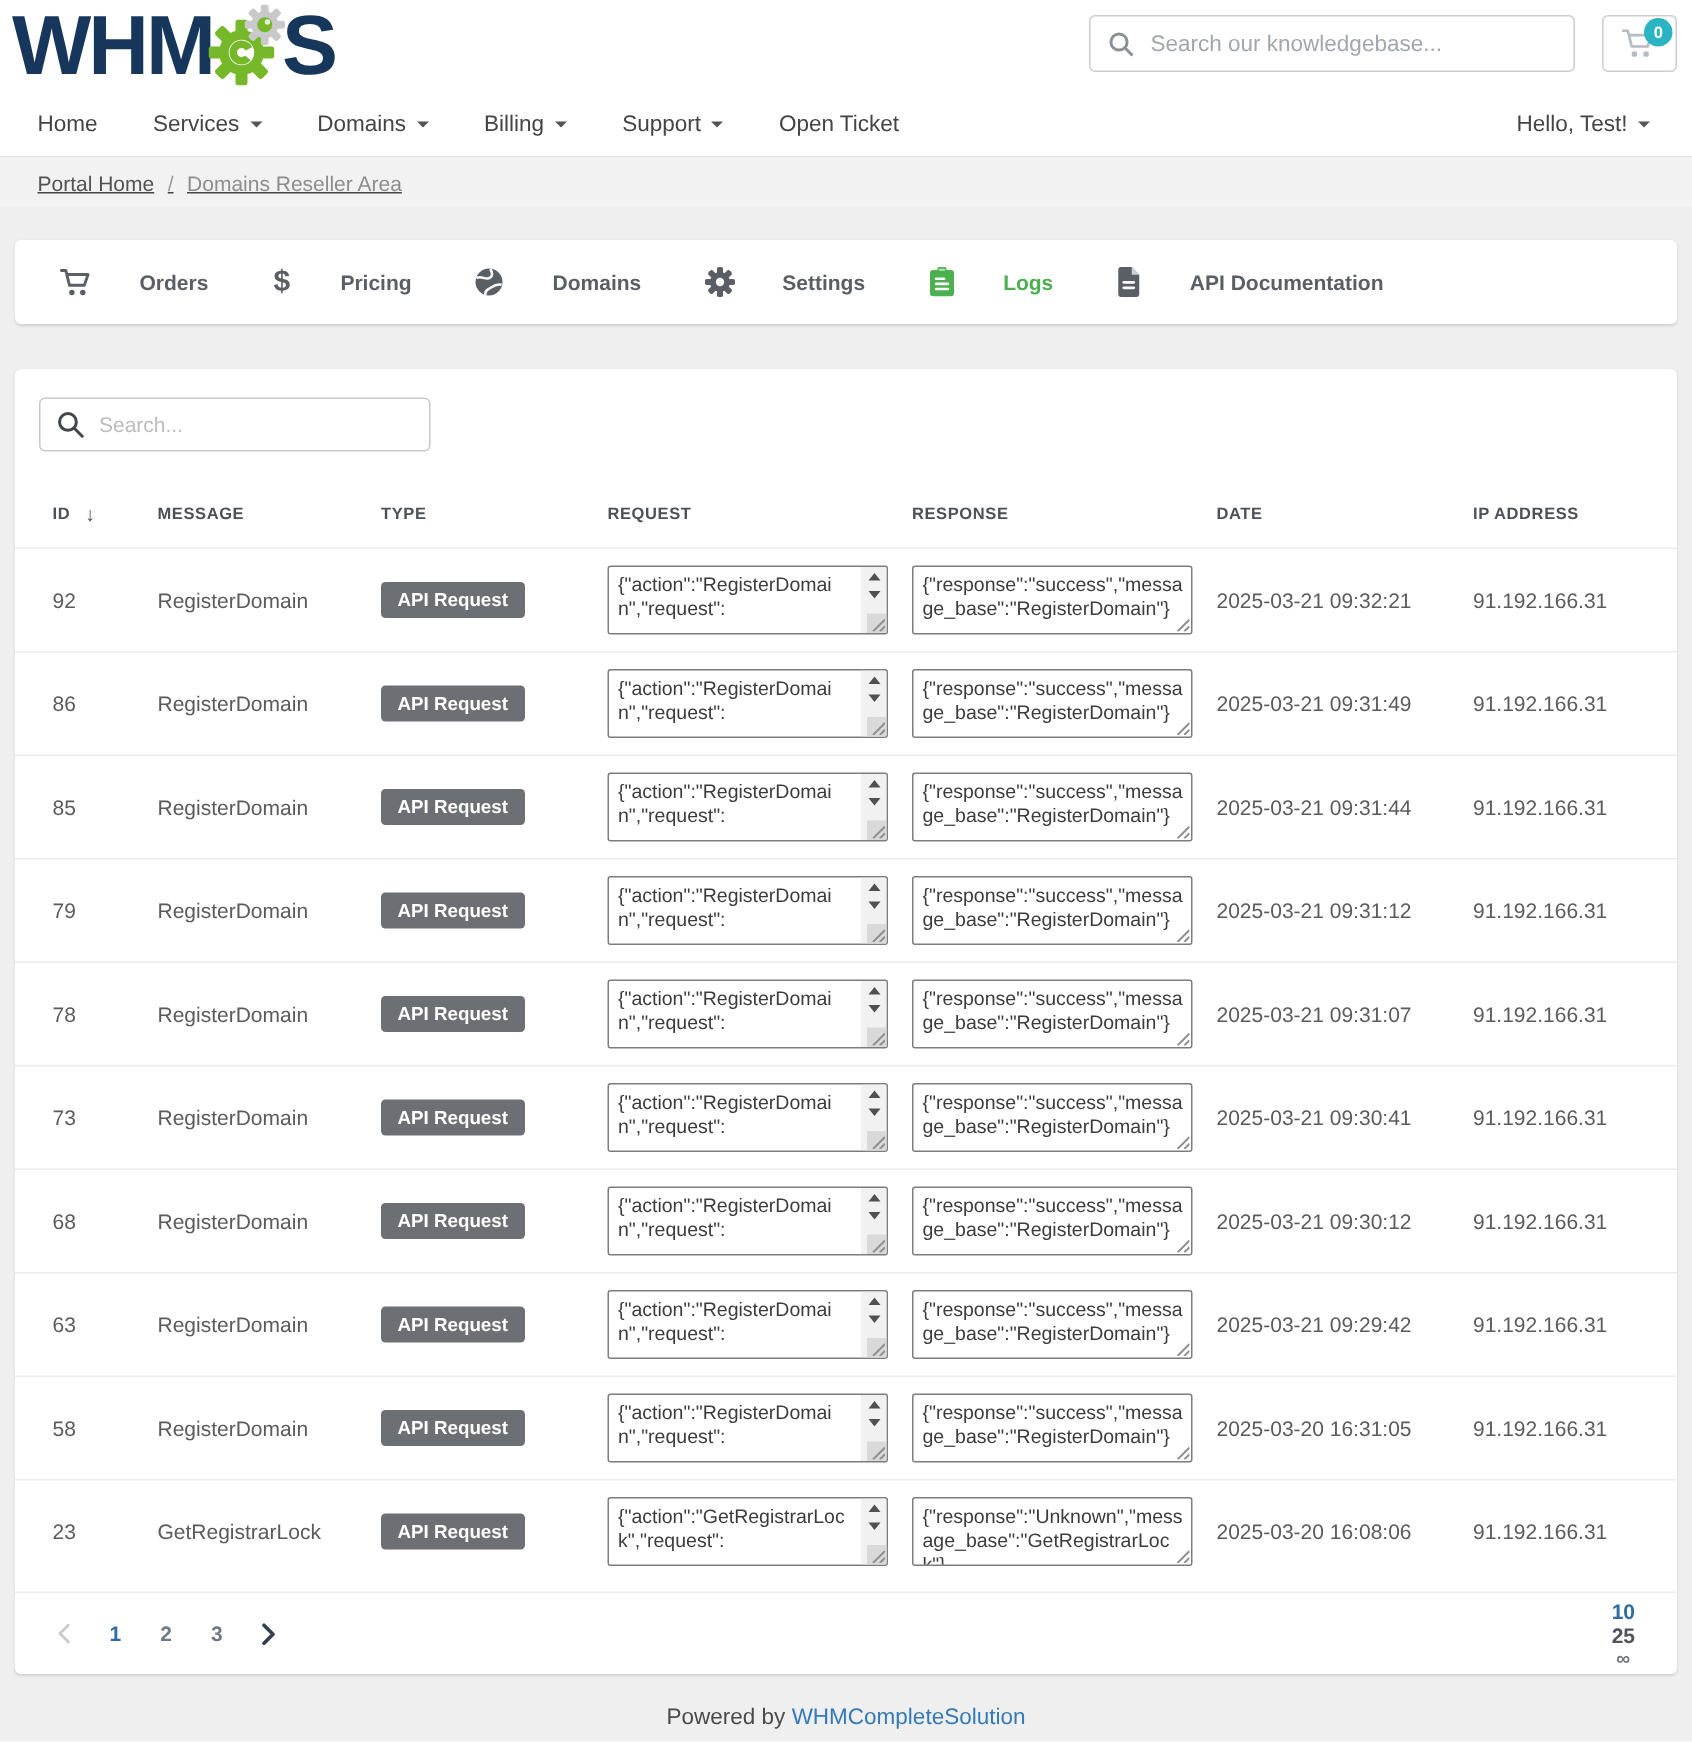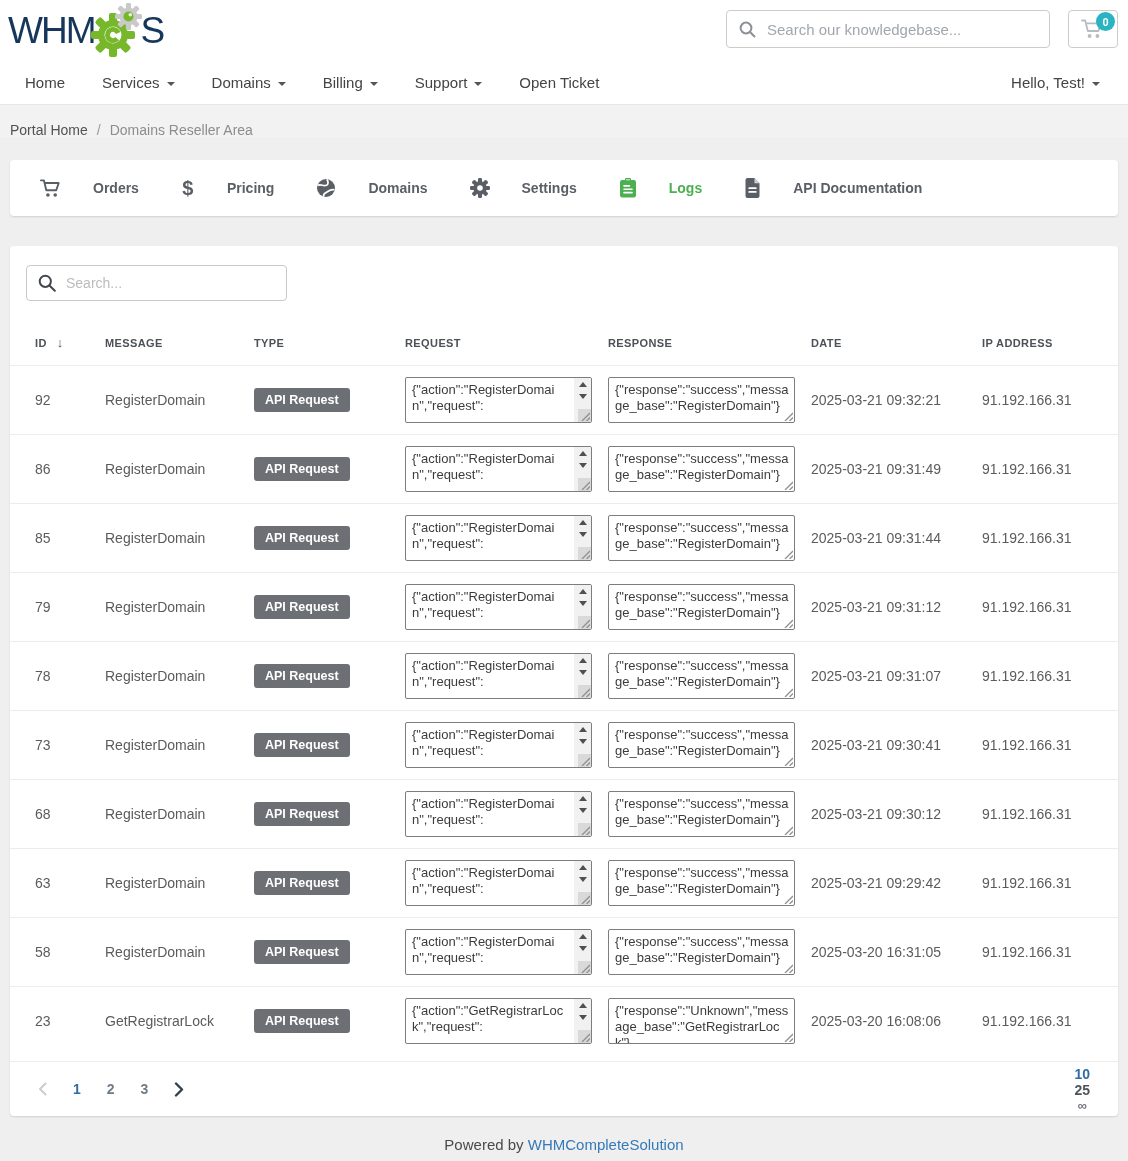--- a/index.html
+++ b/index.html
@@ -8,21 +8,21 @@
     position:relative;
     font-family:"Liberation Sans", sans-serif;
     background:#efeff0;
     overflow:hidden;
     color:#444;
   }
 
   
   .top-header { position:absolute; top:0; left:0; width:1128px; height:60px; background:#fff; }
   .logo { position:absolute; left:8px; top:3px; display:flex; align-items:center; height:54px; cursor:pointer; }
-  .logo-text { font-size:37px; font-weight:400; color:#16365c; letter-spacing:-2px; line-height:1; }
+  .logo-text { font-size:56px; font-weight:700; color:#16365c; letter-spacing:-2px; line-height:1; }
   .logo-gears { position:relative; width:52px; height:54px; margin:0 -3px; }
   .logo-gears svg { position:absolute; }
   .gear-big { left:0; top:10px; }
   .gear-small { left:24px; top:0; }
 
   .kb-search { position:absolute; left:726px; top:10px; width:324px; height:38px; background:#fff;
     border:1px solid #ccc; border-radius:4px; display:flex; align-items:center; padding:0 12px; gap:11px; }
   .kb-search input { border:none; outline:none; flex:1; font-size:15px; color:#444; font-family:inherit; background:transparent; }
   .kb-search input::placeholder { color:#a2a7ad; }
 
@@ -34,21 +34,21 @@
   
   .main-nav { position:absolute; top:60px; left:0; width:1128px; height:44px; background:#fff;
     display:flex; align-items:center; padding:0 25px; font-size:15px; color:#444; }
   .nav-item { margin-right:37px; cursor:pointer; white-space:nowrap; }
   .nav-user { position:absolute; right:28px; cursor:pointer; }
   .caret { display:inline-block; width:0; height:0; border-left:4px solid transparent;
     border-right:4px solid transparent; border-top:4px solid #555; margin-left:7px; vertical-align:2px; }
 
   
   .breadcrumb { position:absolute; top:104px; left:0; width:1128px; height:34px; background:#f2f2f3;
-    border-top:1px solid #e7e7e8; display:flex; align-items:flex-end; padding:0 10px; font-size:14px; gap:9px; }
+    border-top:1px solid #e7e7e8; display:flex; align-items:center; padding:0 25px; font-size:14px; gap:9px;text-decoration:underline; }
   .bc-home { color:#525252; cursor:pointer; }
   .bc-sep { color:#9b9b9b; }
   .bc-current { color:#8d8d8d; }
 
   
   .card { position:absolute; left:10px; background:#fff; border-radius:4px; box-shadow:0 1px 2px rgba(0,0,0,.13); }
   .tab-card { top:160px; width:1108px; height:56px; display:flex; align-items:center; padding:0 30px; }
   .tab { display:flex; align-items:center; gap:32px; margin-right:42px; cursor:pointer;
     font-size:14px; font-weight:bold; color:#5a5f66; white-space:nowrap; }
   .tab .dollar-glyph { font-size:20px; font-weight:bold; color:#5a5f66; width:14px; text-align:center; }

